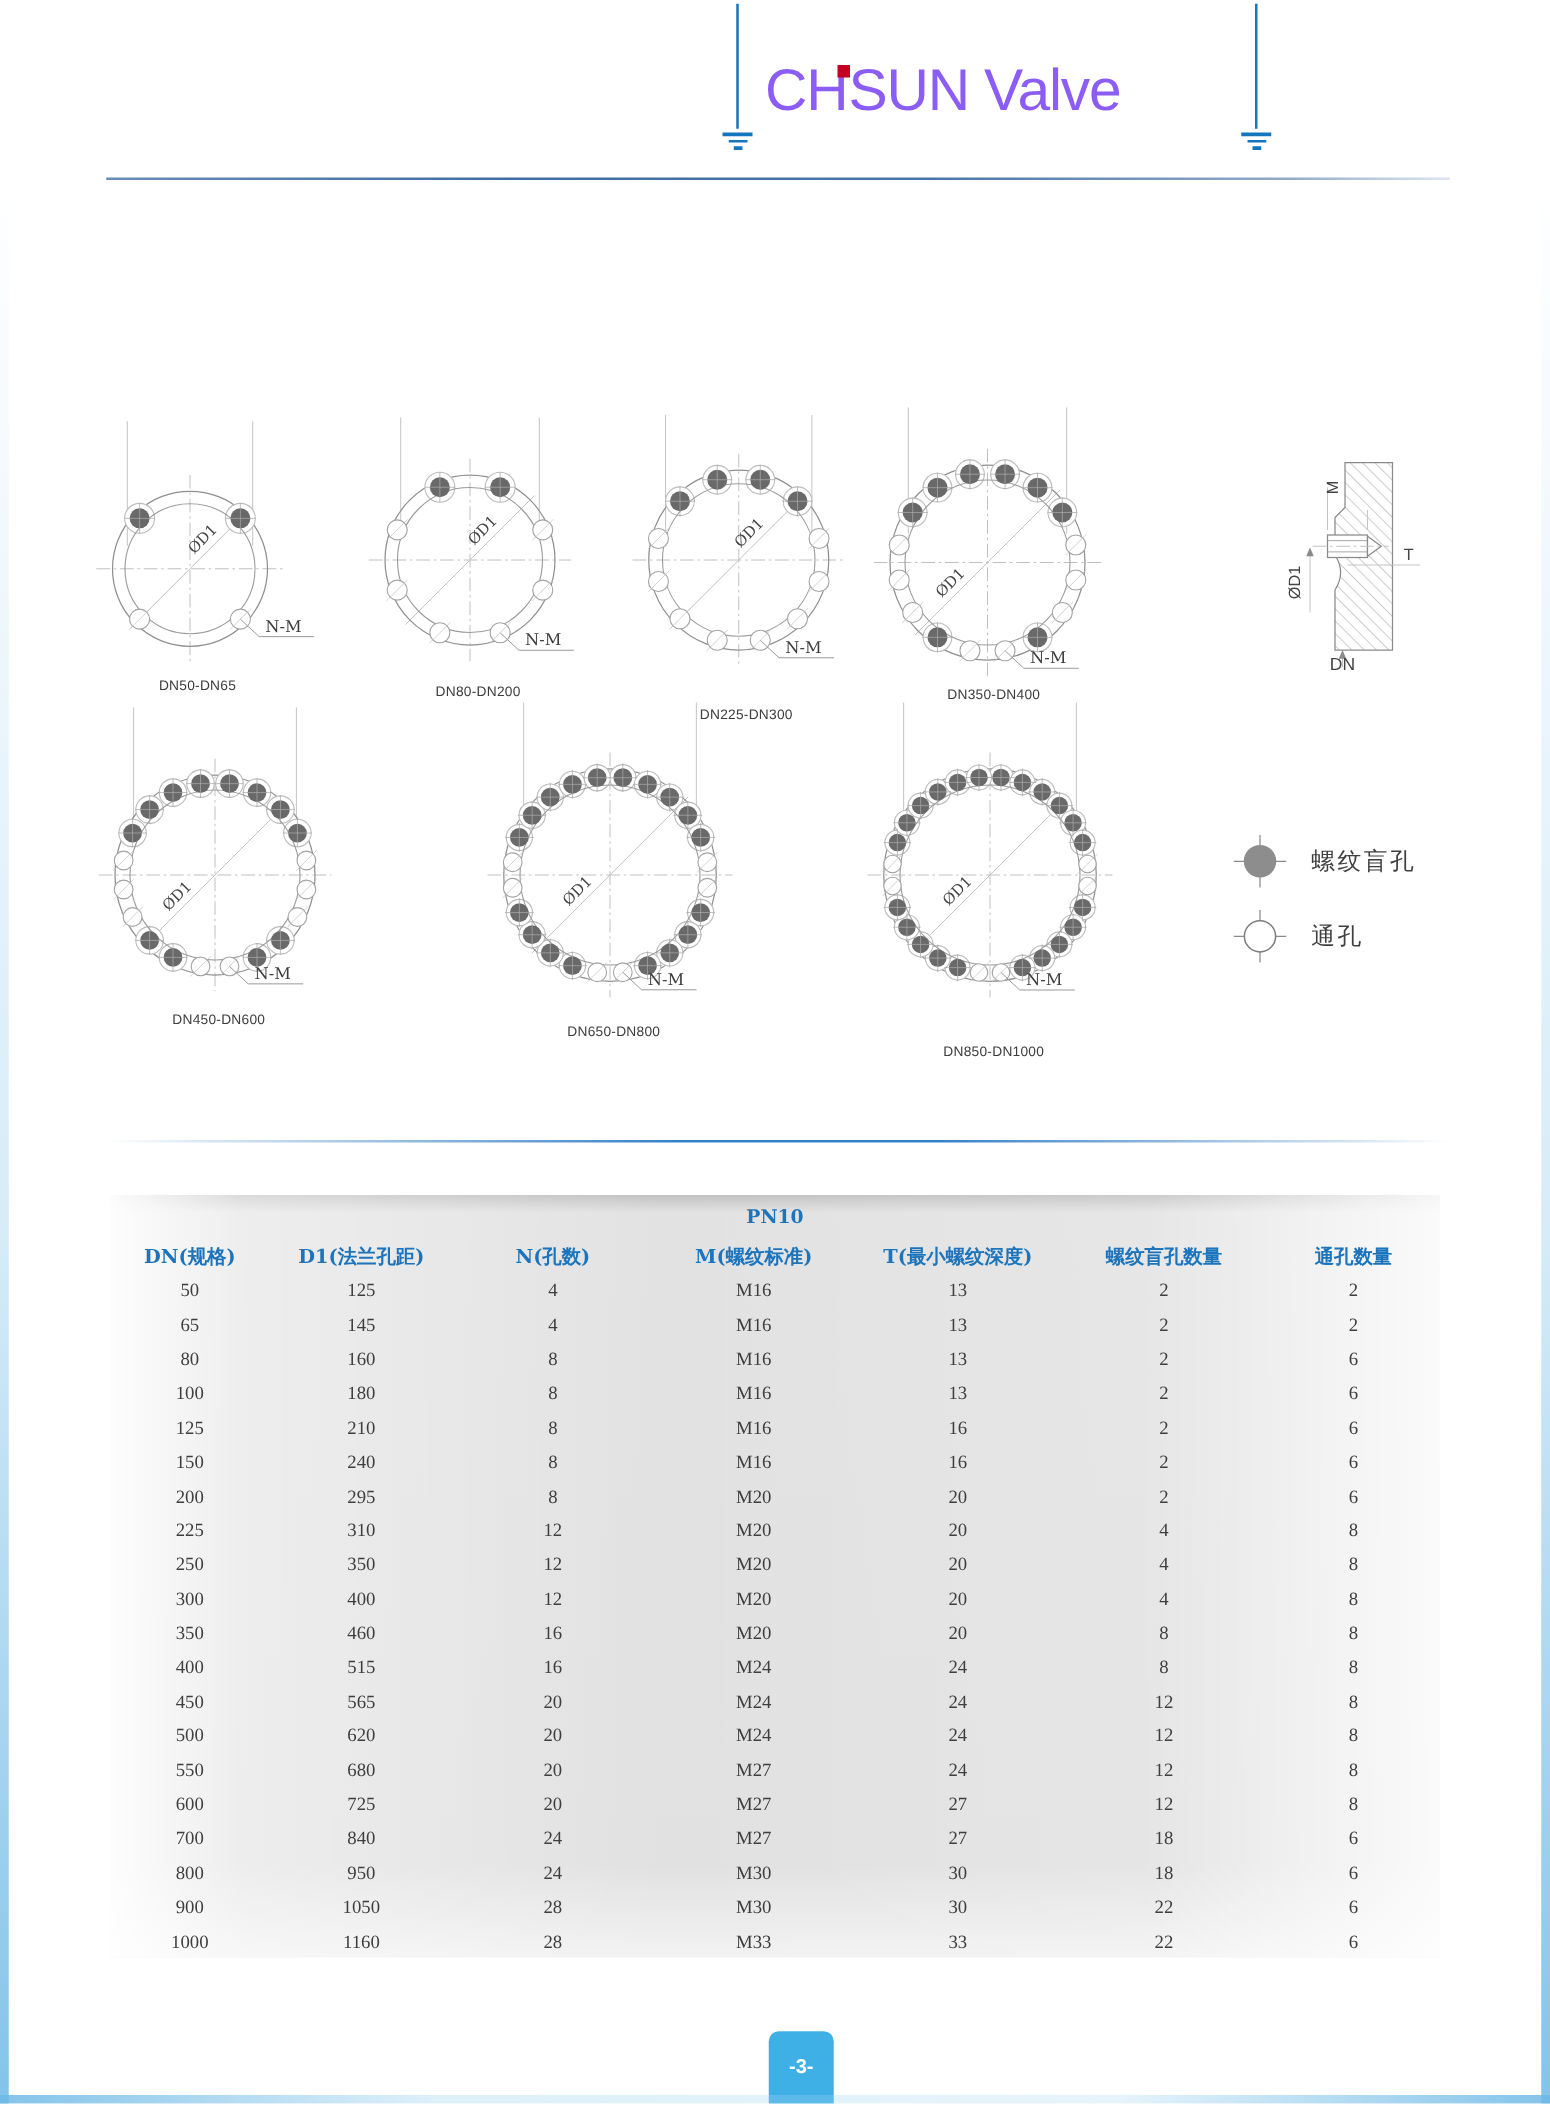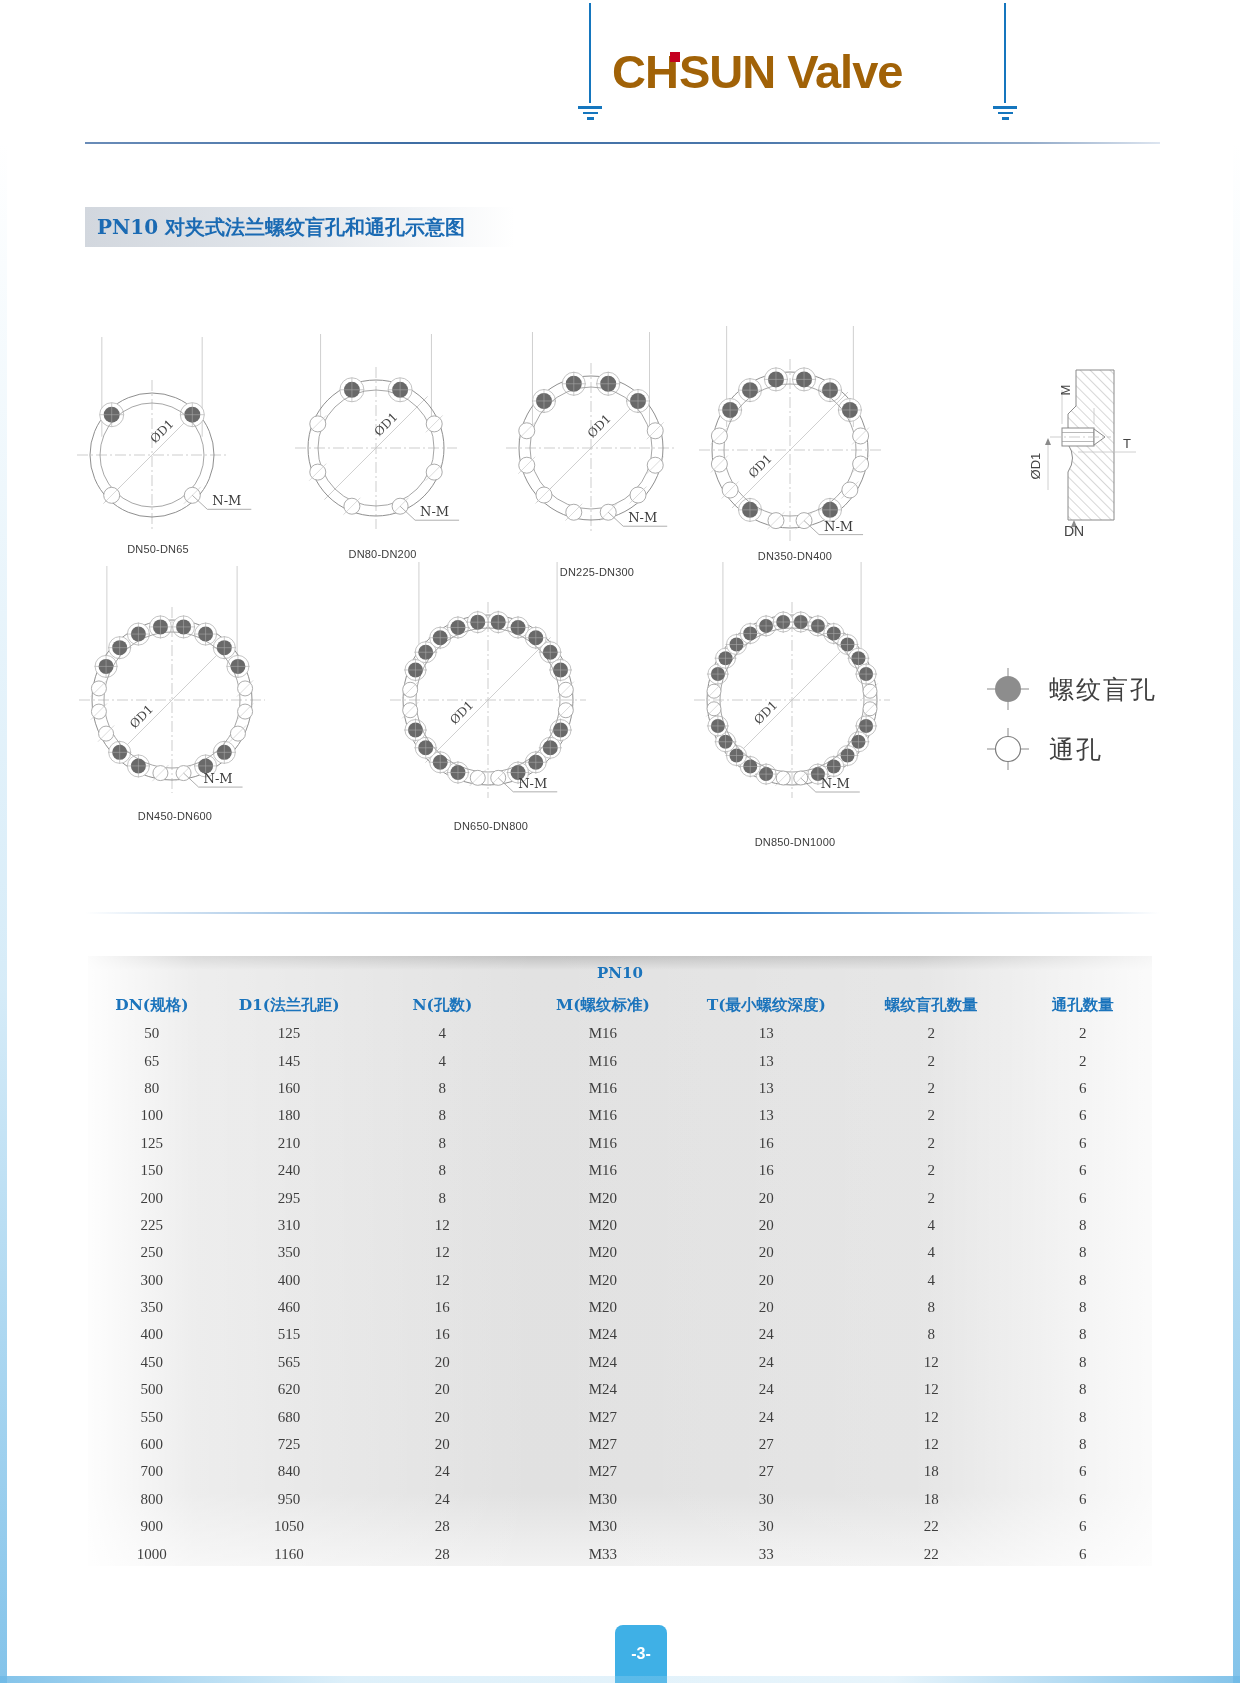--- a/index.html
+++ b/index.html
@@ -1,21 +1,21 @@
 <!DOCTYPE html>
 <html><head>
 <meta charset="utf-8">
 <style>
   html,body{margin:0;padding:0;background:#fff;}
   .page{position:relative;width:1240px;height:1683px;background:#ffffff;overflow:hidden;
         font-family:"Liberation Sans",sans-serif;}
 
   
-  .logo{position:absolute;left:612px;top:48px;font-weight:bold;font-size:47px;line-height:1;
-        letter-spacing:-1px;color:#a16207;white-space:nowrap;}
+  .logo{position:absolute;left:612px;top:48px;font-weight:normal;font-size:47px;line-height:1;
+        letter-spacing:-1px;color:#8b5cf6;white-space:nowrap;}
   .logo .dot{display:inline-block;width:10px;height:10px;background:#c40020;
              margin:0 -1px 0 -8px;transform:translateY(-26px);}
   .gnd{position:absolute;top:3px;width:28px;display:flex;flex-direction:column;align-items:center;}
   .gnd div{background:#1576be;}
   .gnd .l{width:2.5px;height:100px;}
   .gnd .b1{width:24px;height:2.5px;margin-top:3px;}
   .gnd .b2{width:15px;height:2.5px;margin-top:3px;}
   .gnd .b3{width:7px;height:2.5px;margin-top:3px;}
   .divider1{position:absolute;left:85px;top:142px;width:1075px;height:2px;
             background:linear-gradient(90deg,#6a8cb8 0%,#3f6ea4 30%,#4a77ab 62%,#93abc9 88%,#dde5f0 100%);}
@@ -26,21 +26,21 @@
   .title-strip span{display:block;line-height:40px;padding-left:12px;
                     font-family:"DejaVu Serif",serif;font-weight:bold;font-size:20px;color:#1a6ab3;}
 
   
   .diagram{position:absolute;}
   .diagram svg{display:block;}
   .caption{text-align:center;font-size:11px;color:#3c3c3c;letter-spacing:0.2px;}
   .sect-svg{position:absolute;}
   .legend{position:absolute;left:985px;top:666px;display:flex;flex-direction:column;gap:14px;}
   .legend-row{display:flex;align-items:center;}
-  .legend-row .lab{margin-left:18px;font-family:"DejaVu Serif",serif;font-size:25px;color:#3f3f3f;letter-spacing:2px;}
+  .legend-row .lab{margin-left:18px;font-family:"DejaVu Serif",serif;font-size:19px;color:#3f3f3f;letter-spacing:2px;}
 
   .divider2{position:absolute;left:85px;top:912px;width:1075px;height:2px;
             background:linear-gradient(90deg,rgba(47,123,196,0) 0%,rgba(47,123,196,.2) 8%,
             rgba(47,123,196,.95) 42%,rgba(47,123,196,.95) 62%,rgba(47,123,196,.2) 93%,rgba(47,123,196,0) 100%);}
 
   
   .table-wrap{position:absolute;left:88px;top:956px;width:1064px;height:610px;
      background:
        linear-gradient(90deg,rgba(255,255,255,.95) 0%,rgba(255,255,255,.4) 10%,rgba(255,255,255,0) 42%,
                        rgba(255,255,255,.15) 78%,rgba(255,255,255,.85) 100%),
@@ -81,23 +81,20 @@
   </div>
   <div class="gnd" style="left:991px;">
     <div class="l"></div>
       <div class="b1"></div>
       <div class="b2"></div>
       <div class="b3"></div>
   </div>
   <div class="logo"><span>CH</span><span class="dot"></span><span>SUN Valve</span></div>
   <div class="divider1"></div>
 
-  <div class="title-strip">
-    <span>PN10 对夹式法兰螺纹盲孔和通孔示意图</span>
-  </div>
 
   <div id="diagrams">
       <div class="diagram" style="left: 58px; top: 333px; width: 200px;">
         <svg width="200" height="200" viewBox="0 0 200 200">
           <line x1="19" y1="122" x2="169" y2="122" class="cl"></line>
           <line x1="94" y1="47" x2="94" y2="197" class="cl"></line>
           <line x1="43.839999999999996" y1="4" x2="43.839999999999996" y2="103.75999999999999" class="cl2"></line>
           <line x1="144.16" y1="4" x2="144.16" y2="103.75999999999999" class="cl2"></line>
           <line x1="46.62384566050131" y1="169.3761543394987" x2="141.3761543394987" y2="74.6238456605013" class="cl2"></line>
           <circle cx="94" cy="122" r="62" fill="none" stroke="#8f8f8f" stroke-width="1"></circle>

